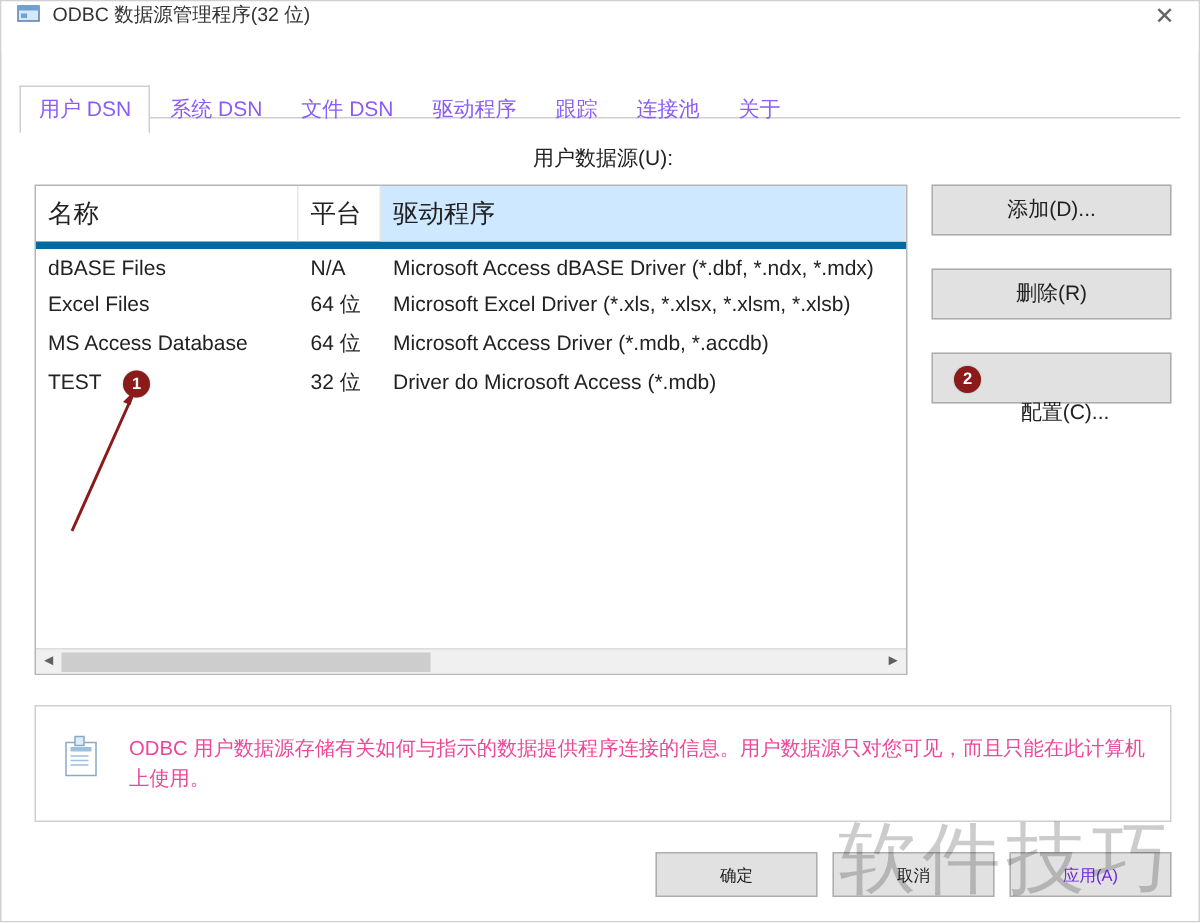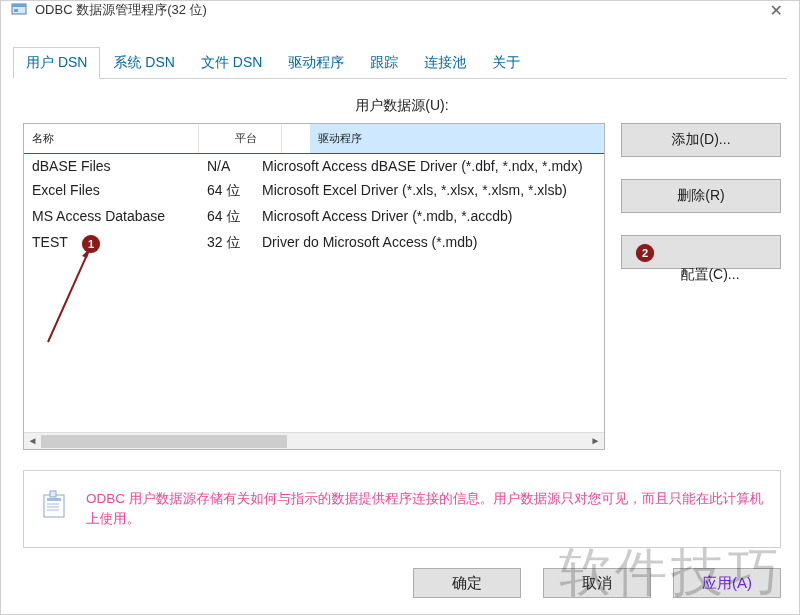--- a/index.html
+++ b/index.html
@@ -5,46 +5,46 @@
     * { box-sizing: border-box; margin: 0; padding: 0; }
     html, body { width: 800px; height: 615px; overflow: hidden; font-family: "Microsoft YaHei", "Segoe UI", Tahoma, sans-serif; font-size: 13px; background: #fdfdfd; }
     .window { width: 800px; height: 615px; border: 1px solid #d0d0d0; background: #ffffff; display: flex; flex-direction: column; position: relative; }
     .titlebar { height: 34px; display: flex; align-items: flex-start; padding: 0 10px; background: #ffffff; }
     .titlebar .icon { width: 16px; height: 16px; margin-right: 8px; display: inline-block; }
     .titlebar .icon svg { width: 16px; height: 16px; }
     .titlebar .title { flex: 1; color: #333; font-size: 13px; }
     .close-x { font-size: 16px; color: #666; padding: 0 6px; user-select: none; }
     .tabs { display: flex; align-items: flex-end; padding: 14px 12px 0 12px; height: 44px; }
     .tabrow { display: flex; border-bottom: 1px solid #cfcfcf; flex: 1; }
-    .tab { padding: 6px 12px; font-size: 14px; color: #0369a1; border: 1px solid transparent; border-bottom: none; position: relative; top: 1px; cursor: default; }
+    .tab { padding: 6px 12px; font-size: 14px; color: #8b5cf6; border: 1px solid transparent; border-bottom: none; position: relative; top: 11px; cursor: default; }
     .tab.active { border-color: #cfcfcf; border-bottom: 1px solid #ffffff; background: #ffffff; }
     .panel { flex: 1; padding: 18px 18px 8px 22px; display: flex; flex-direction: column; }
     .section-label { font-size: 14px; margin-bottom: 8px; color: #222; text-align: center; }
     .mainrow { display: flex; gap: 16px; flex: 1; min-height: 0; }
     .listwrap { flex: 1; border: 1px solid #b5b5b5; display: flex; flex-direction: column; min-height: 280px; background: #ffffff; position: relative; }
-    .headerrow { display: flex; background: #ffffff; border-bottom: 1px solid #0369a1; font-size: 11px; gap: 28px; }
+    .headerrow { display: flex; background: #ffffff; border-bottom: 5px solid #0369a1; font-size: 17px; }
     .headerrow .hcell { padding: 7px 8px; border-right: 1px solid #e6e6e6; color: #222; }
     .headerrow .hcell.last { flex: 1; background: #cde8ff; }
     .body { flex: 1; overflow: hidden; position: relative; }
     .row { display: flex; font-size: 14px; color: #222; }
     .row .cell { padding: 4px 8px; white-space: nowrap; overflow: hidden; }
     .col-name { width: 175px; }
     .col-platform { width: 55px; }
     .col-driver { flex: 1; }
     .hscroll { height: 17px; background: #f0f0f0; border-top: 1px solid #dcdcdc; display: flex; align-items: center; }
     .hscroll .arrow { width: 17px; height: 17px; display: flex; align-items: center; justify-content: center; color: #606060; font-size: 10px; }
     .hscroll .track { flex: 1; height: 100%; position: relative; }
     .hscroll .thumb { position: absolute; left: 0; top: 2px; height: 13px; width: 45%; background: #cdcdcd; }
     .sidebuttons { width: 160px; display: flex; flex-direction: column; gap: 22px; padding-top: 0px; }
     .winbtn { height: 34px; border: 1px solid #adadad; background: #e1e1e1; font-size: 14px; color: #222; cursor: default; position: relative; display:flex; align-items:center; justify-content:center;}
     .infobox { margin-top: 20px; border: 1px solid #cfcfcf; padding: 18px 16px; display: flex; gap: 14px; align-items: flex-start; }
     .infobox .iicon { width: 32px; height: 32px; flex-shrink: 0; }
     .infobox .itext { font-size: 13.5px; color: #ec4899; line-height: 1.5; }
     .footer { display: flex; justify-content: flex-end; gap: 10px; padding: 12px 18px 16px 18px; }
-    .footbtn { width: 108px; height: 30px; border: 1px solid #adadad; background: #e1e1e1; font-size: 15px; color: #222; display:flex; align-items:center; justify-content:center; cursor: default; margin-left: 12px;}
+    .footbtn { width: 108px; height: 30px; border: 1px solid #adadad; background: #e1e1e1; font-size: 11px; color: #222; display:flex; align-items:center; justify-content:center; cursor: default;}
     .footbtn.apply { color: #6d28d9; text-align: center; }
     .marker { position: absolute; width: 18px; height: 18px; border-radius: 50%; background: #8b1a1a; color: #fff; font-size: 11px; font-weight: bold; display: flex; align-items: center; justify-content: center; box-shadow: 0 0 1px rgba(0,0,0,0.4); }
     .watermark { position: absolute; right: 16px; bottom: 6px; font-size: 52px; color: rgba(0,0,0,0.20); letter-spacing: 4px; font-family: "SimHei","Microsoft YaHei",sans-serif; pointer-events:none; user-select:none; }
   </style>
 </head>
 <body>
 
 <div class="window">
 
   <div class="titlebar">

